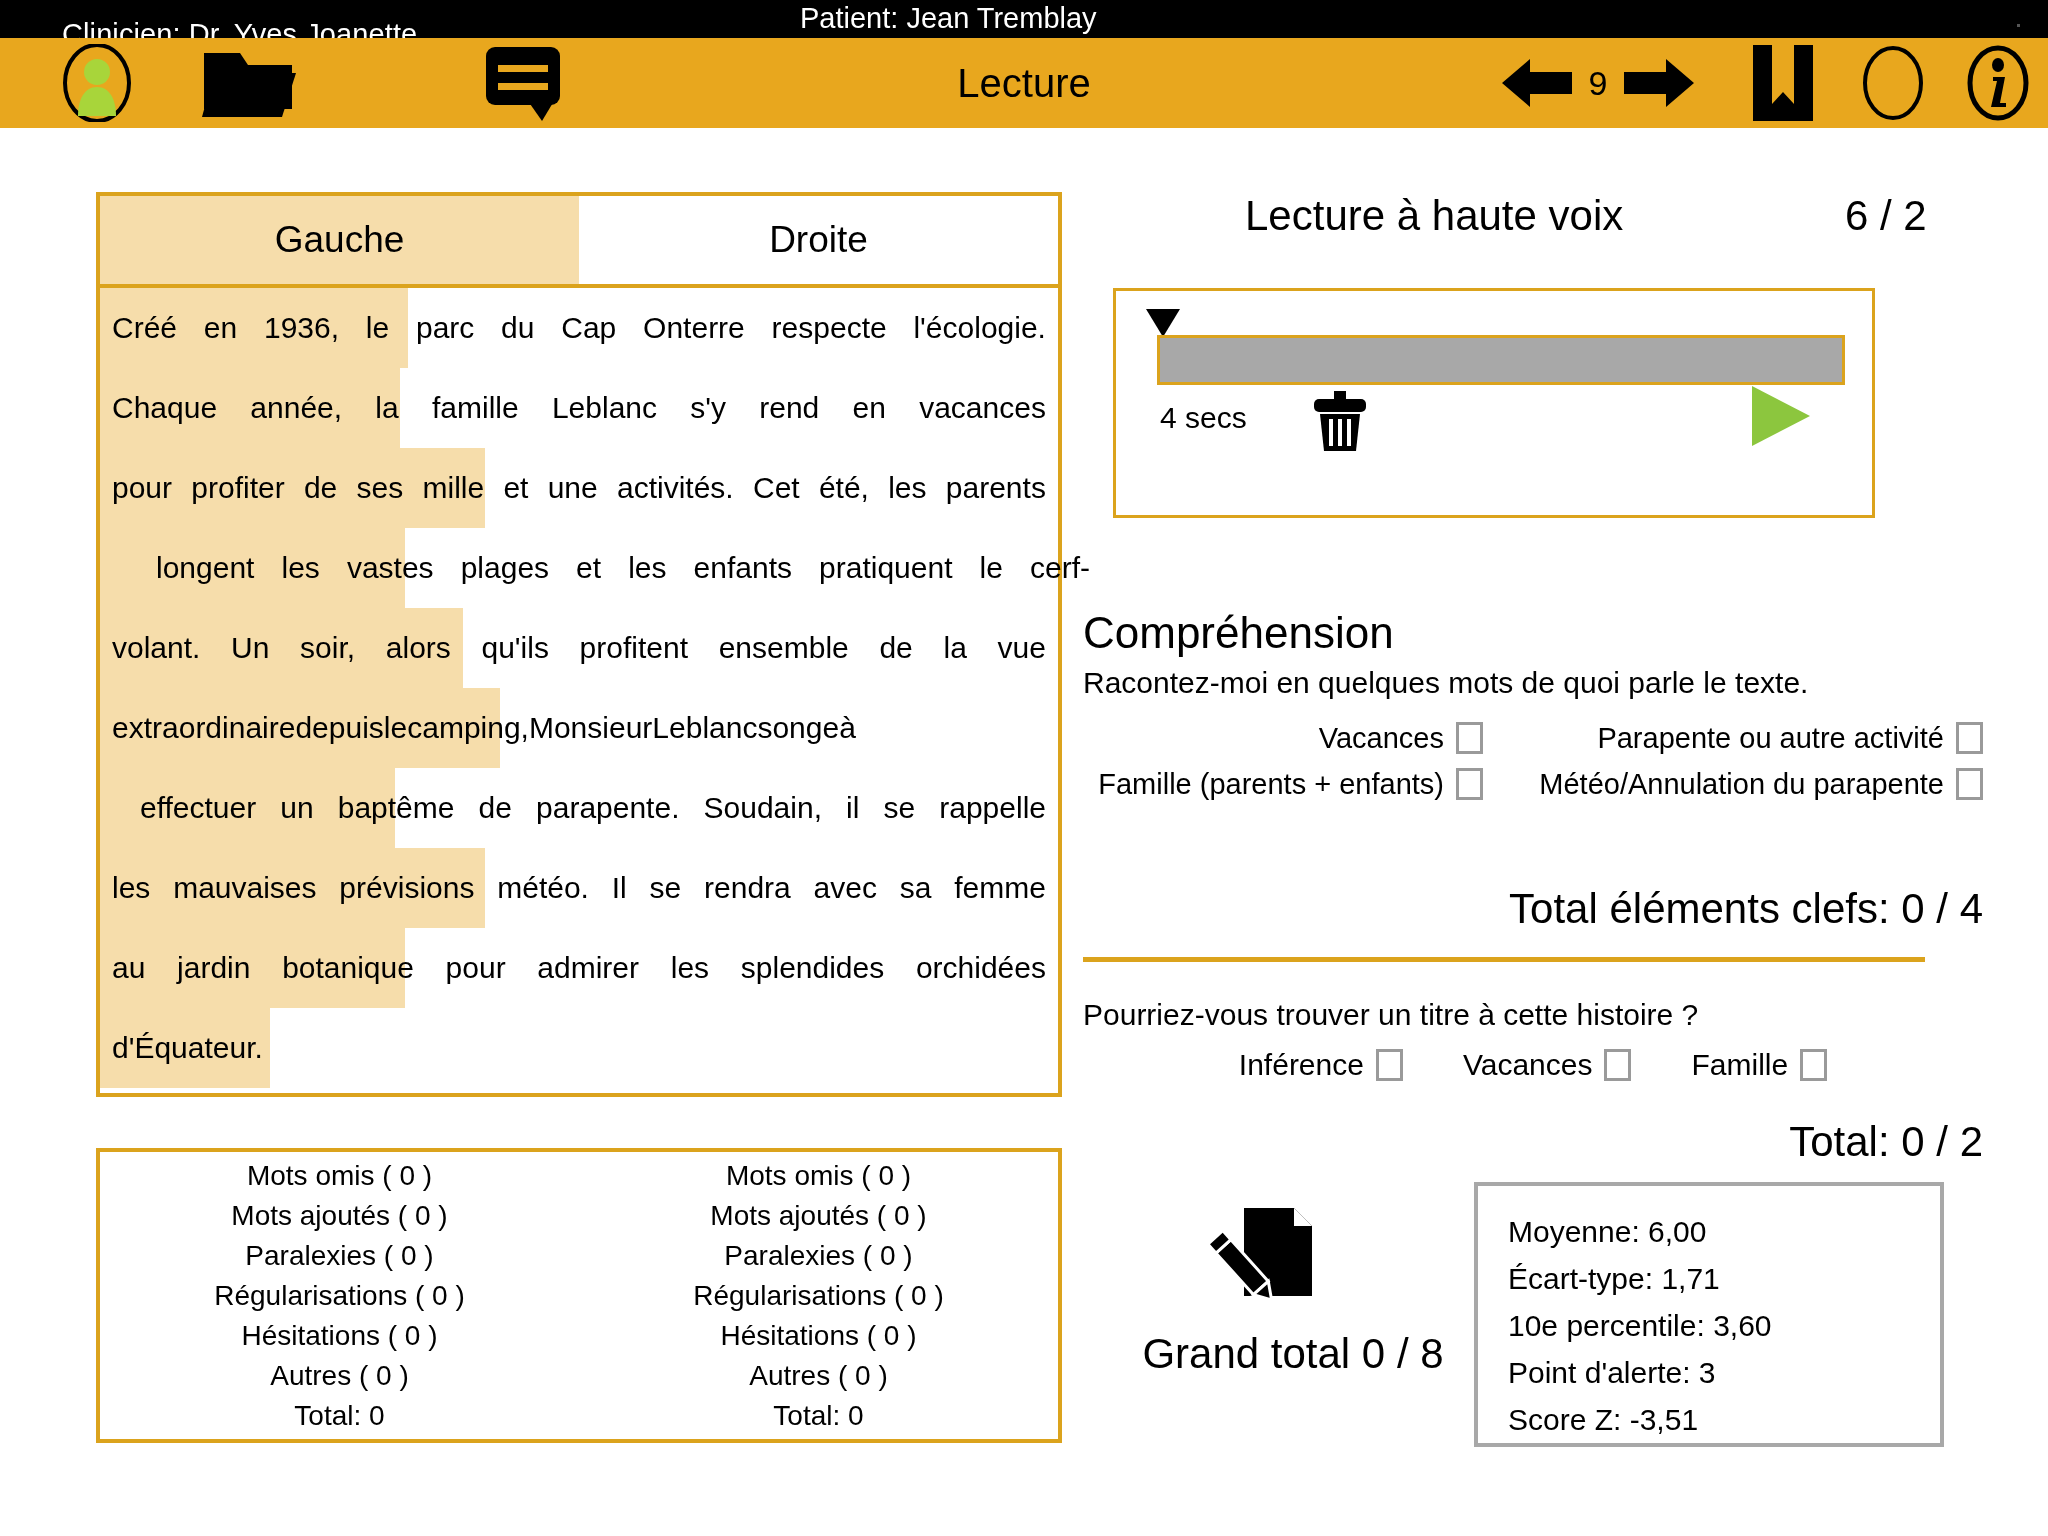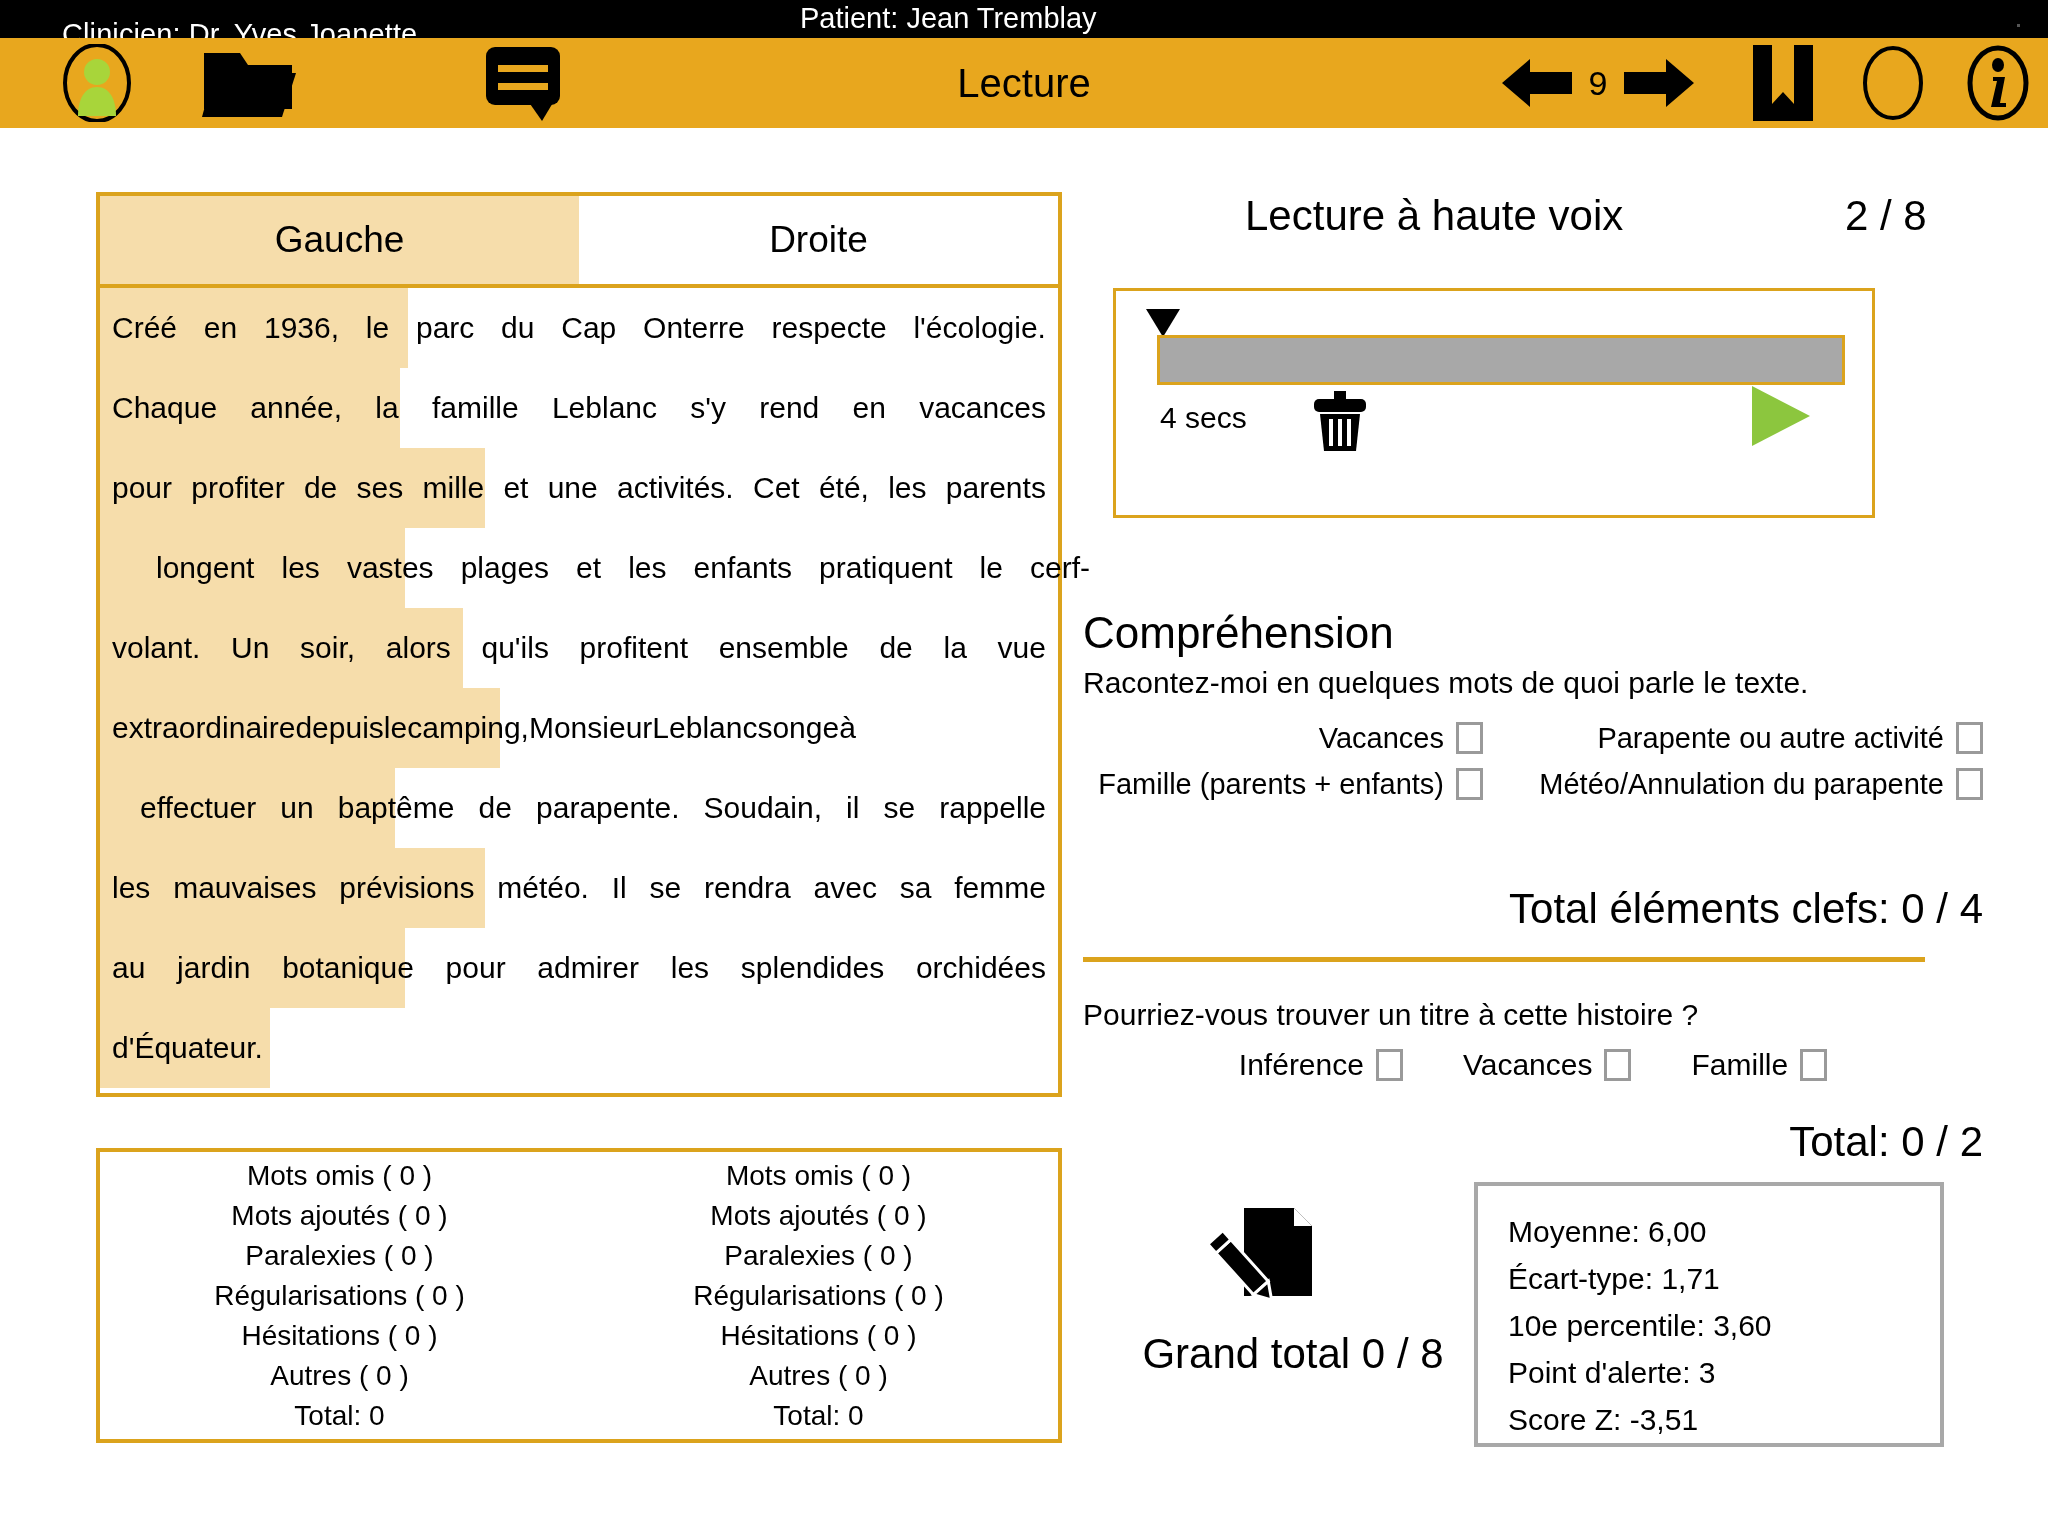--- a/index.html
+++ b/index.html
@@ -419,21 +419,21 @@
       <div class="row">Mots ajoutés ( 0 )</div>
       <div class="row">Paralexies ( 0 )</div>
       <div class="row">Régularisations ( 0 )</div>
       <div class="row">Hésitations ( 0 )</div>
       <div class="row">Autres ( 0 )</div>
       <div class="row">Total: 0</div>
     </div>
 </div>
 
 <div class="rv-title">Lecture à haute voix</div>
-<div class="rv-count">2 / 8</div>
+<div class="rv-count">6 / 2</div>
 
 <div class="audio-box">
   <div class="caret"></div>
   <div class="wave-track"></div>
   <div class="secs">4 secs</div>
   <div class="trash">
     <svg width="56" height="62" viewBox="0 0 56 62">
       <rect x="22" y="0" width="12" height="8" fill="#000"></rect>
       <rect x="2" y="8" width="52" height="13" rx="5" fill="#000"></rect>
       <path d="M8 23 L48 23 L44 60 L12 60 Z" fill="#000"></path>

